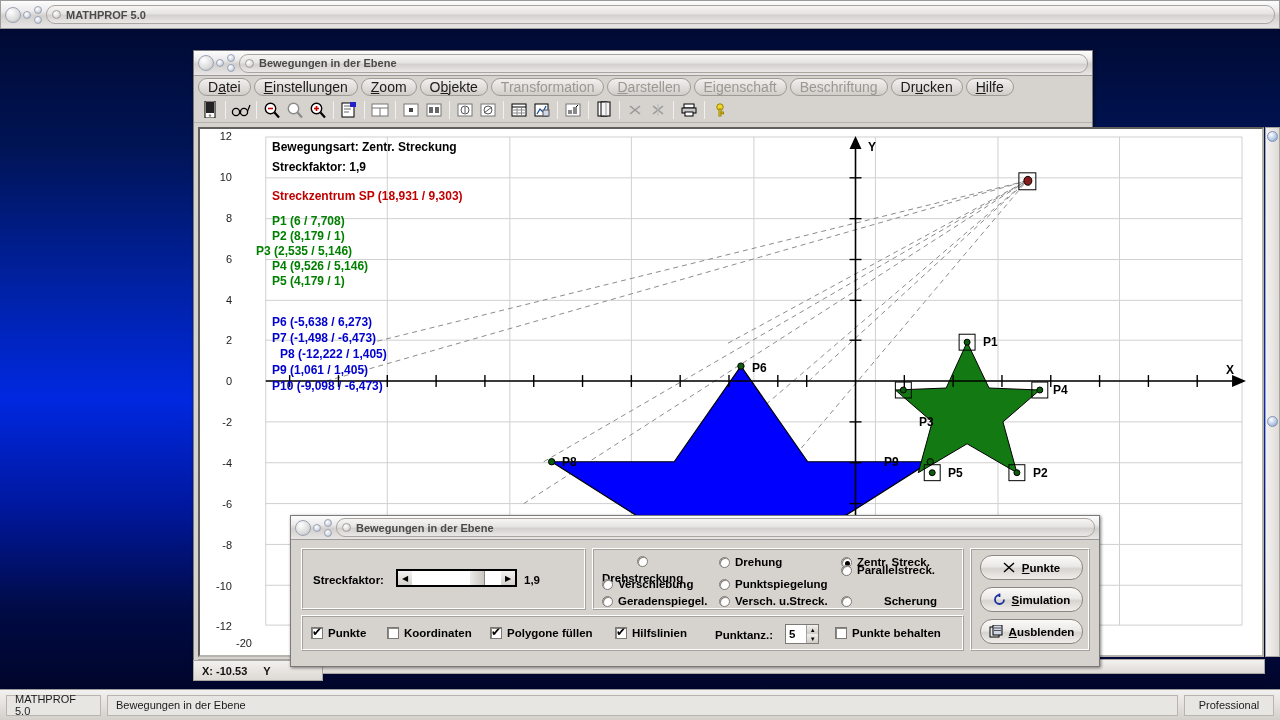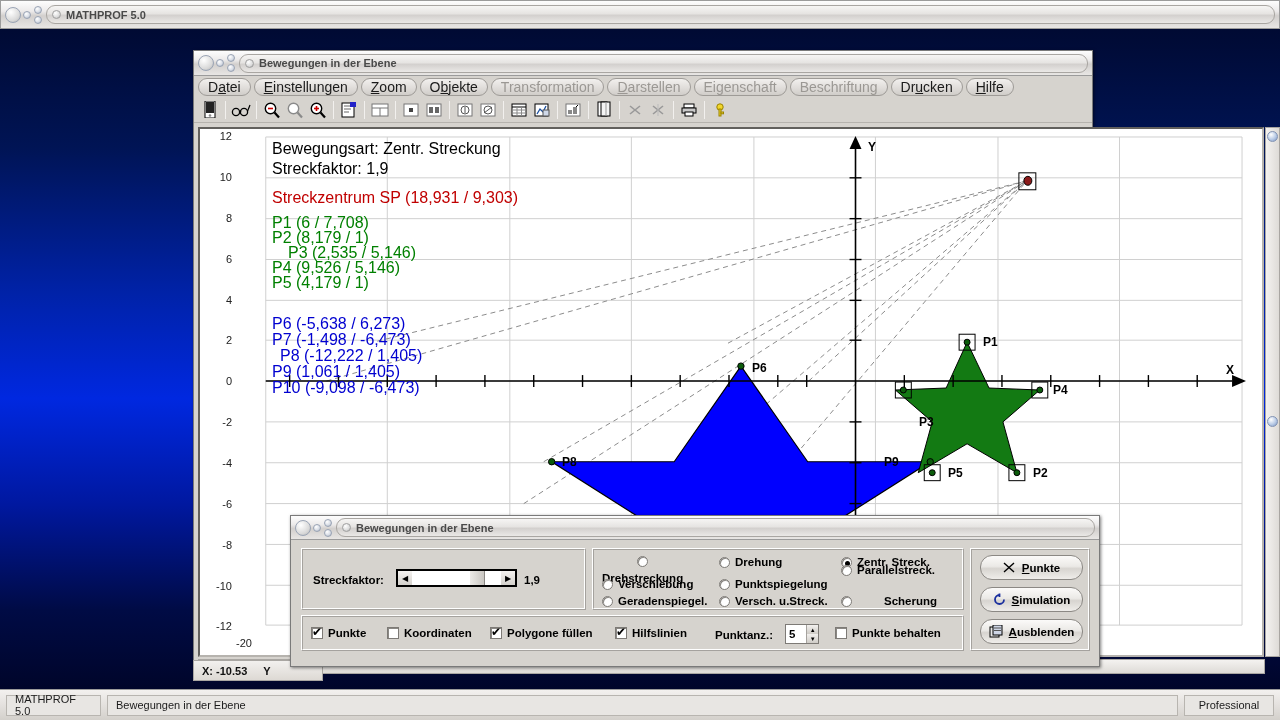--- a/index.html
+++ b/index.html
@@ -94,21 +94,21 @@
     background:#ffffff;
     border:2px inset #b6b3ae;
     overflow:hidden;
   }
   .plot { position:absolute; inset:0; }
   .axislabels { position:absolute; inset:0; pointer-events:none; }
   .ylab {
     position:absolute; font-size:11px; color:#222; text-align:right;
     width:26px;
   }
-  .infoblk { position:absolute; font-size:16px; font-weight:normal; white-space:nowrap; }
+  .infoblk { position:absolute; font-size:12px; font-weight:bold; white-space:nowrap; }
   .i-black { color:#000; }
   .i-red   { color:#c00000; }
   .i-green { color:#008000; }
   .i-blue  { color:#0000d0; }
   .ptlabel { position:absolute; font-size:12px; font-weight:bold; color:#000; }
   .axname { position:absolute; font-size:12px; font-weight:bold; color:#000; }
 
   
   .vsb {
     position:absolute; width:15px;
@@ -565,21 +565,21 @@
 
       <div class="axname" style="left:668px;top:11px;">Y</div>
       <div class="axname" style="left:1026px;top:234px;">X</div>
 
       <div class="infoblk i-black" style="left:72px;top:11px;">Bewegungsart: Zentr. Streckung</div>
       <div class="infoblk i-black" style="left:72px;top:31px;">Streckfaktor: 1,9</div>
       <div class="infoblk i-red" style="left:72px;top:60px;">Streckzentrum SP (18,931 / 9,303)</div>
 
       <div class="infoblk i-green" style="left:72px;top:85px;">P1 (6 / 7,708)</div>
       <div class="infoblk i-green" style="left:72px;top:100px;">P2 (8,179 / 1)</div>
-      <div class="infoblk i-green" style="left:88px;top:115px;">P3 (2,535 / 5,146)</div>
+      <div class="infoblk i-green" style="left:56px;top:115px;">P3 (2,535 / 5,146)</div>
       <div class="infoblk i-green" style="left:72px;top:130px;">P4 (9,526 / 5,146)</div>
       <div class="infoblk i-green" style="left:72px;top:145px;">P5 (4,179 / 1)</div>
 
       <div class="infoblk i-blue" style="left:72px;top:186px;">P6 (-5,638 / 6,273)</div>
       <div class="infoblk i-blue" style="left:72px;top:202px;">P7 (-1,498 / -6,473)</div>
       <div class="infoblk i-blue" style="left:80px;top:218px;">P8 (-12,222 / 1,405)</div>
       <div class="infoblk i-blue" style="left:72px;top:234px;">P9 (1,061 / 1,405)</div>
       <div class="infoblk i-blue" style="left:72px;top:250px;">P10 (-9,098 / -6,473)</div>
 
       <div class="ptlabel" style="left:783px;top:206px;">P1</div>

